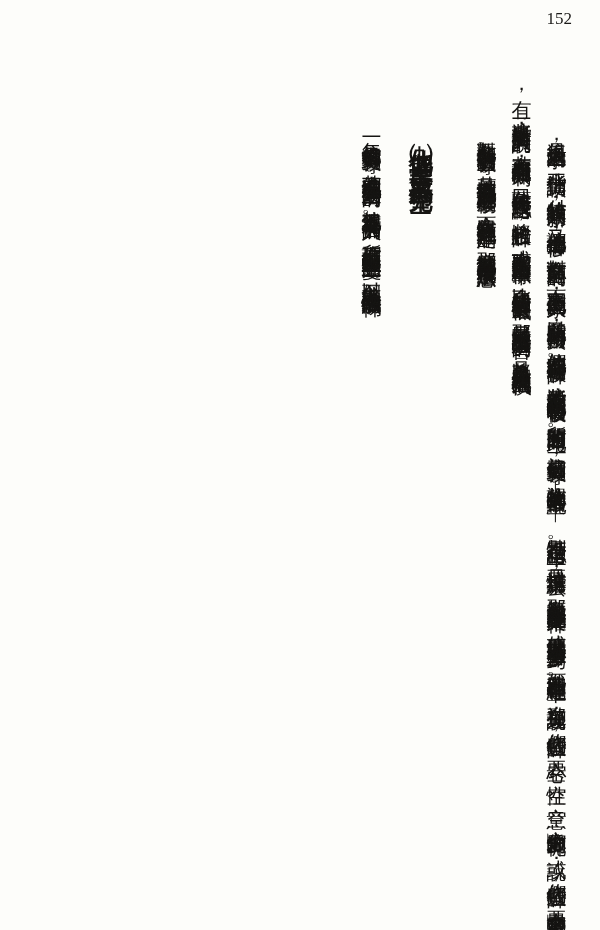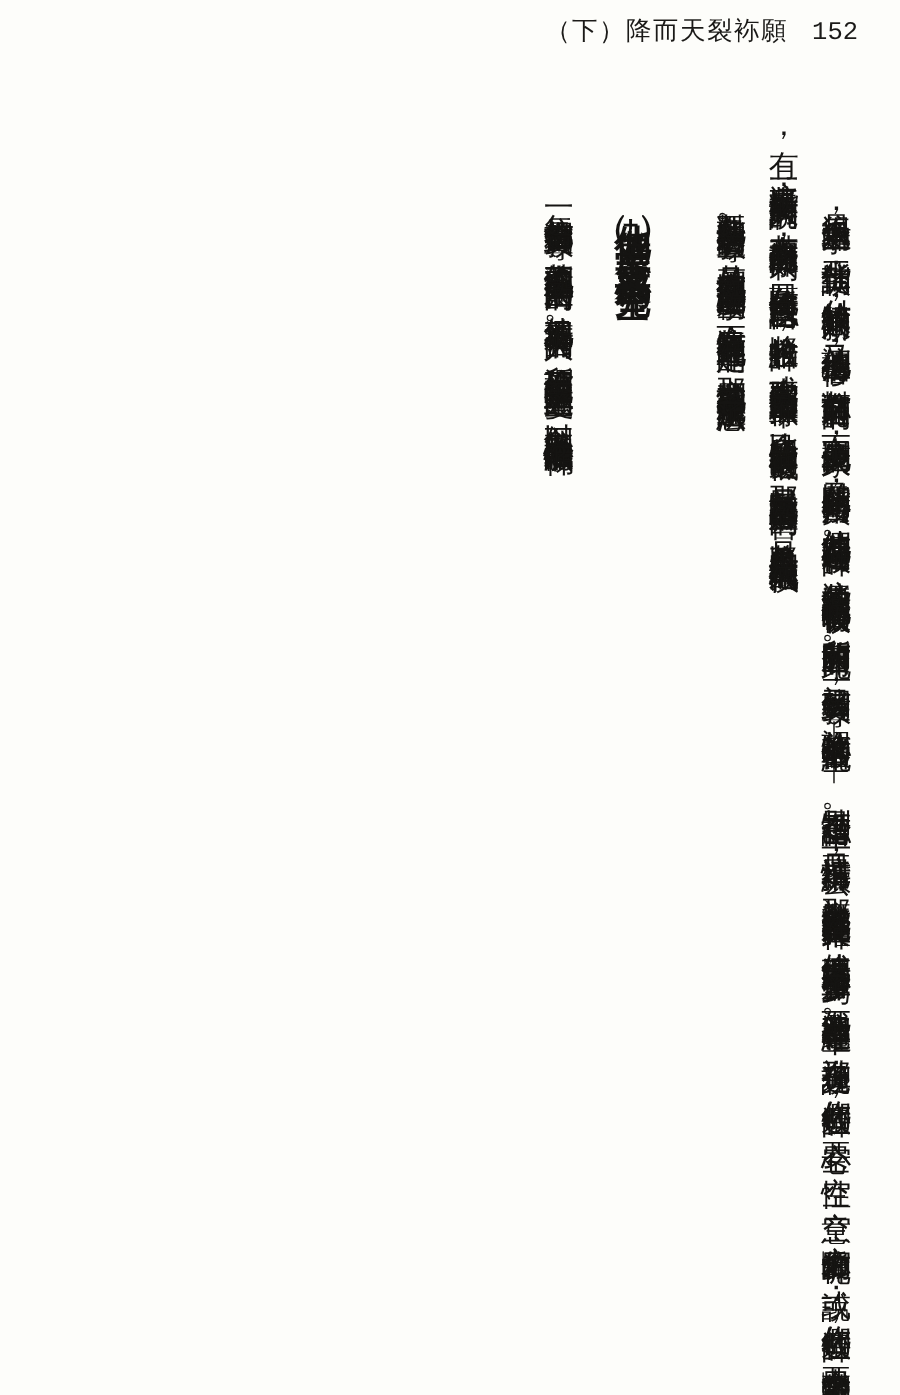--- a/index.html
+++ b/index.html
@@ -26,21 +26,21 @@
     align-items: baseline;
     gap: 16px;
     font-size: 17px;
     letter-spacing: 1px;
     white-space: nowrap;
     color: #1b1a18;
   }
   .header .pageno {
     font-size: 17px;
     letter-spacing: 0;
-    font-family: Liberation Mono, monospace;
+    font-family: Liberation Serif, serif;
   }
   
   .text-block {
     position: absolute;
     top: 84px;
     right: 26px;
     height: 842px;
     width: 566px;
     writing-mode: vertical-rl;
     text-orientation: mixed;
@@ -64,21 +64,20 @@
     text-indent: 42px;
     text-align: start;
   }
 </style>
 </head>
 <body>
 
 <div class="page">
 
   <div class="header">
-    <span>（下）降而天裂袮願</span>
     <span class="pageno">152</span>
   </div>
 
   <div class="text-block">
     <p class="para">這是很令人難過的事，一些平信徒談到：付給牧師很高的薪水，又讓他們生活得奢侈，對信仰而言是可恥的；而事實上為他們的家人，以及所需開銷的接待費用，他們的花費卻遠超過任何牧師。這些基本的錯誤觀念在他們初信時被吸收，所有的問題即因此而生。初信者已受到敎導，認為牧師的信仰當最純全——特別是在否認自己上。只要這情況持續下去，那麼敎會就沒有希望能夠在榮耀神、或使這個世界歸信的事上有多少作為了。然而這些卻毫不存在聖經中。神在那兒說過：「你們這些牧師，要空心、空性、空意、空力愛你的神」呢？或說：「你們這些牧師，要盡全力榮耀神」呢？沒有，這些事一樣是對所有的人說的，若有人想要擺脫儆醒與節制，藉口免除任何責任或否認自己；將它推給牧師，或大膽在聖潔的生活上為自己採取標準，比自己所想像的牧師當有的還要低，那就是冒危險證明自己是假冒為善的；且將為自己的愚蠢付上淪入地獄的代價。</p>
     <p class="para">對此要多仰仗對初信者的敎導。若一旦他們以為他們將來可能沈迷於一些事物，而這在牧師身上是他們可定罪的，那麼他們就極為不可能來擺脫這種想法了。</p>
     <h2 class="heading">㈨他們應當立志成爲完全。</h2>
     <p class="para">每一位初信者都當受到敎導：若他們不以過不犯罪的生活為目的，他就還算不得為有信仰的人。所謂信仰不就是向神獻上至高無上的愛，以一個至高無上的內心或性情順服神嗎？</p>
   </div>
 

